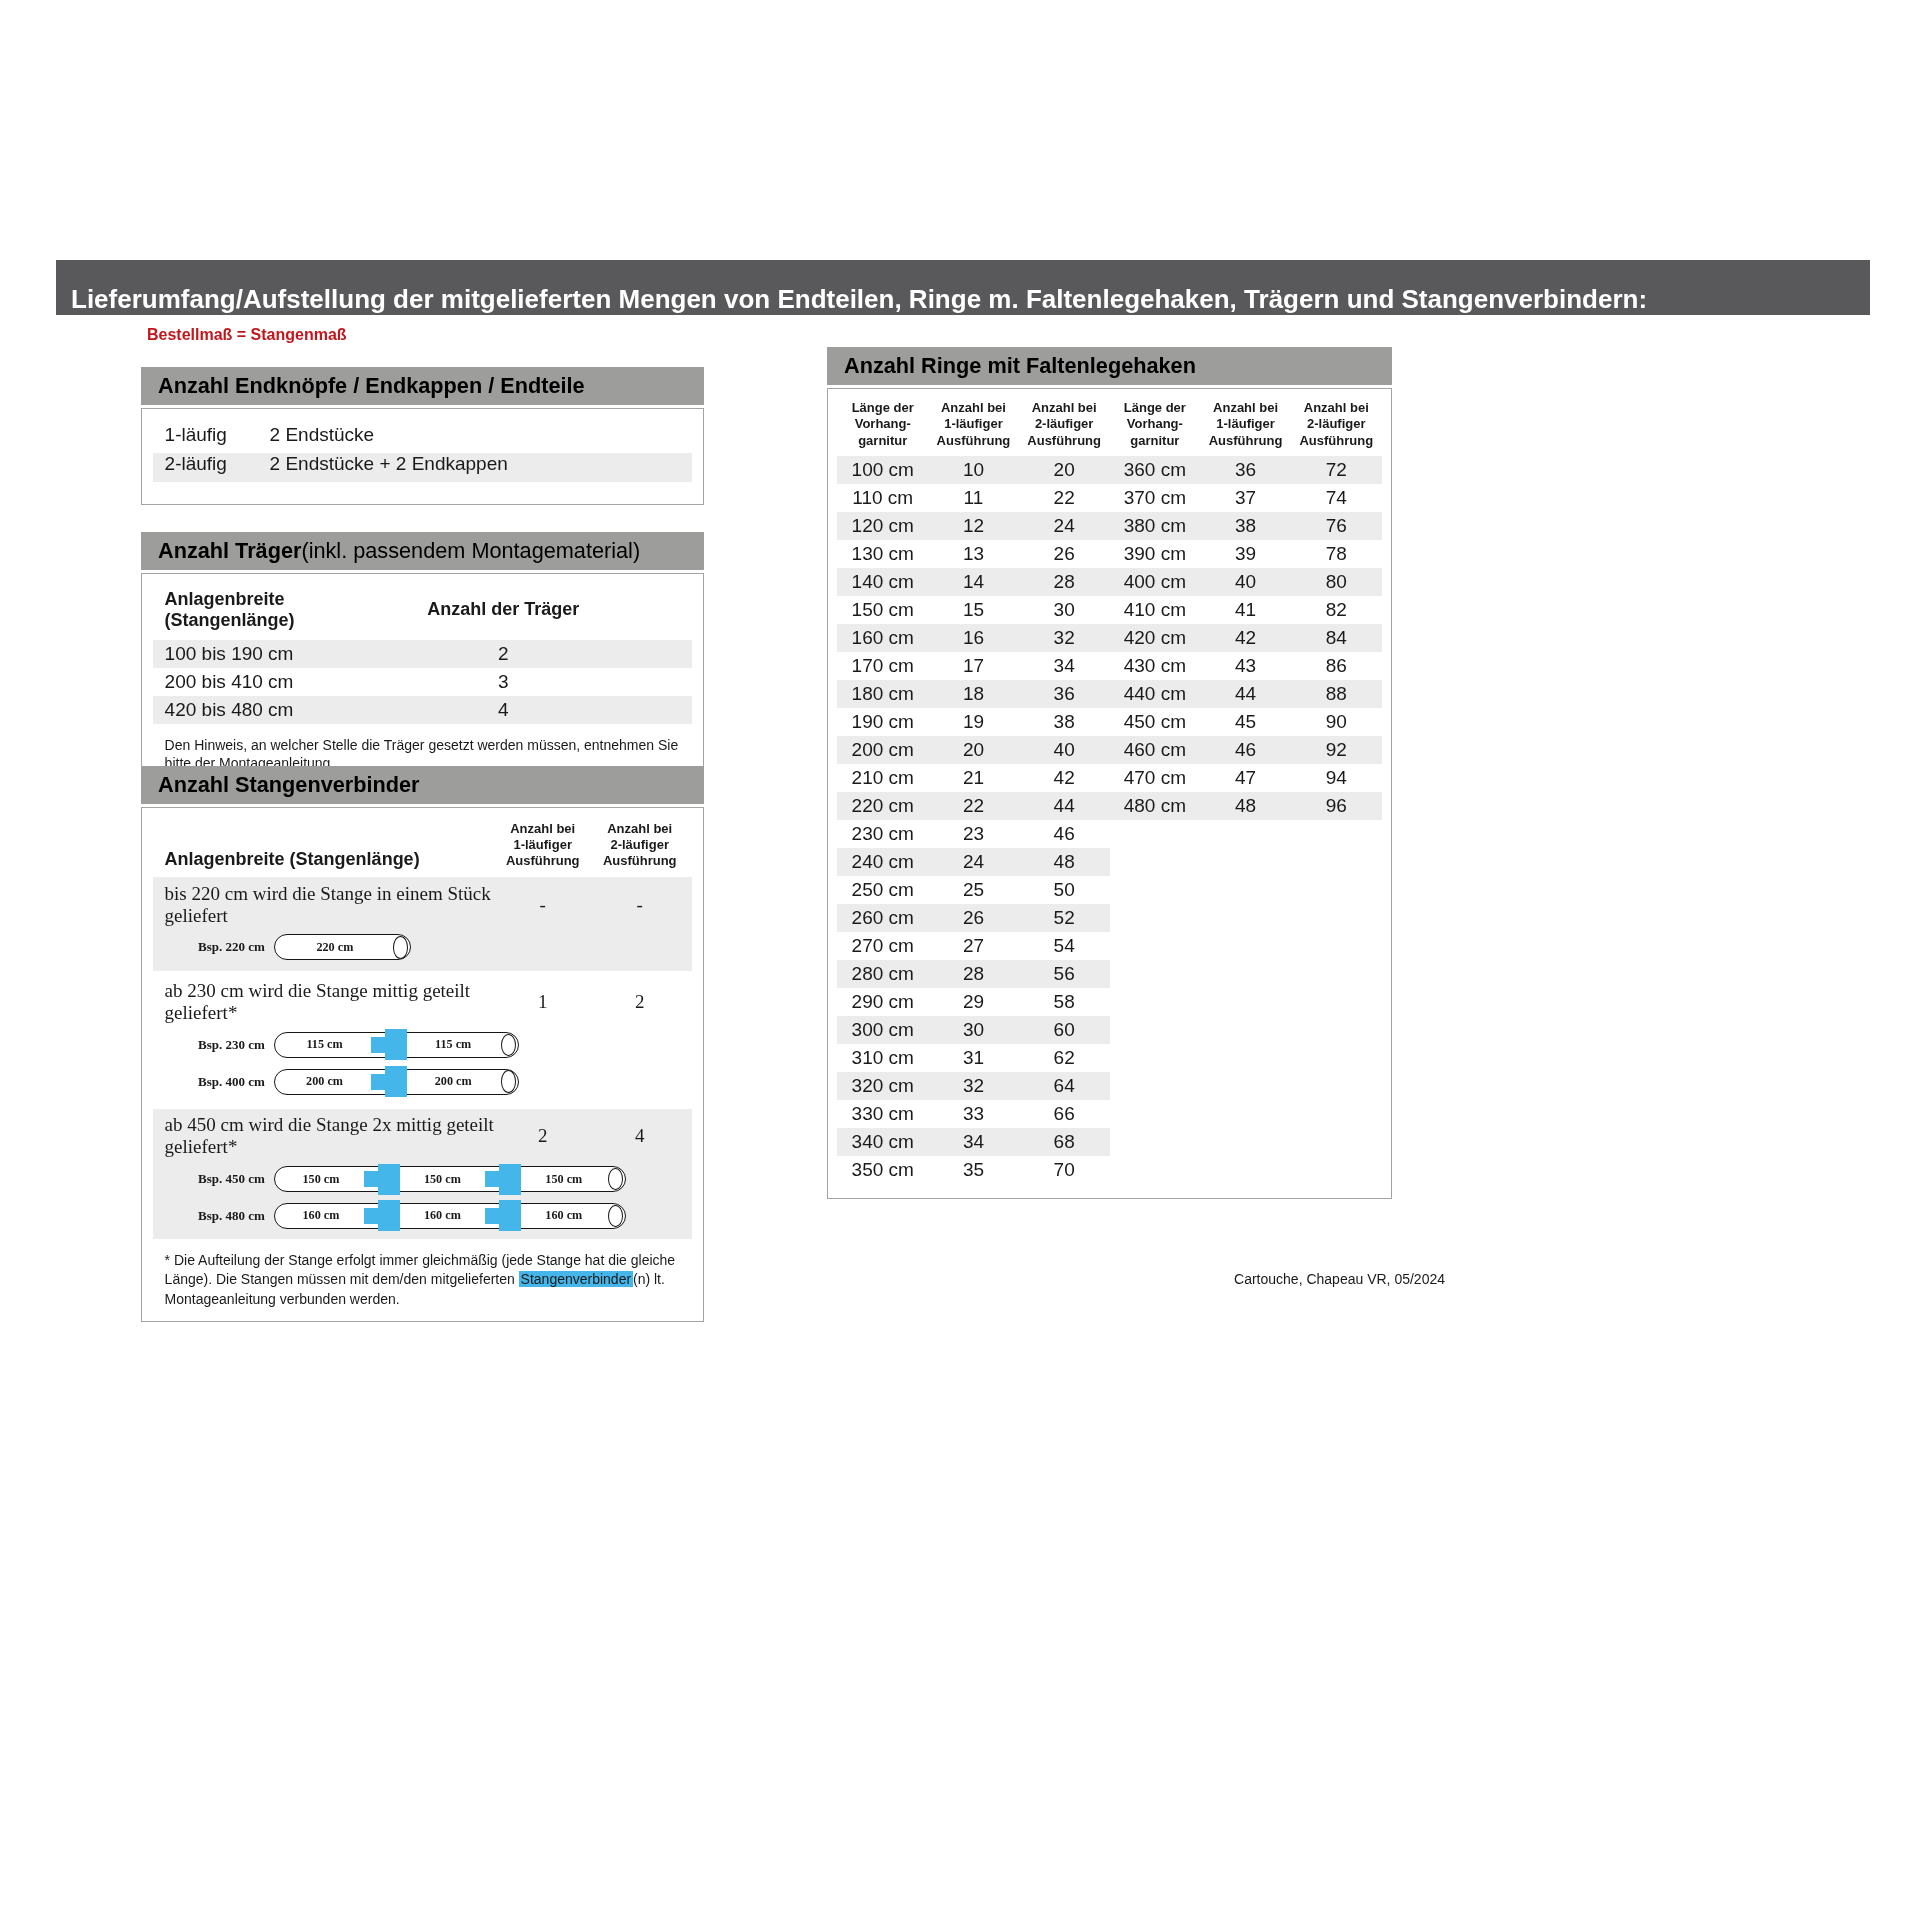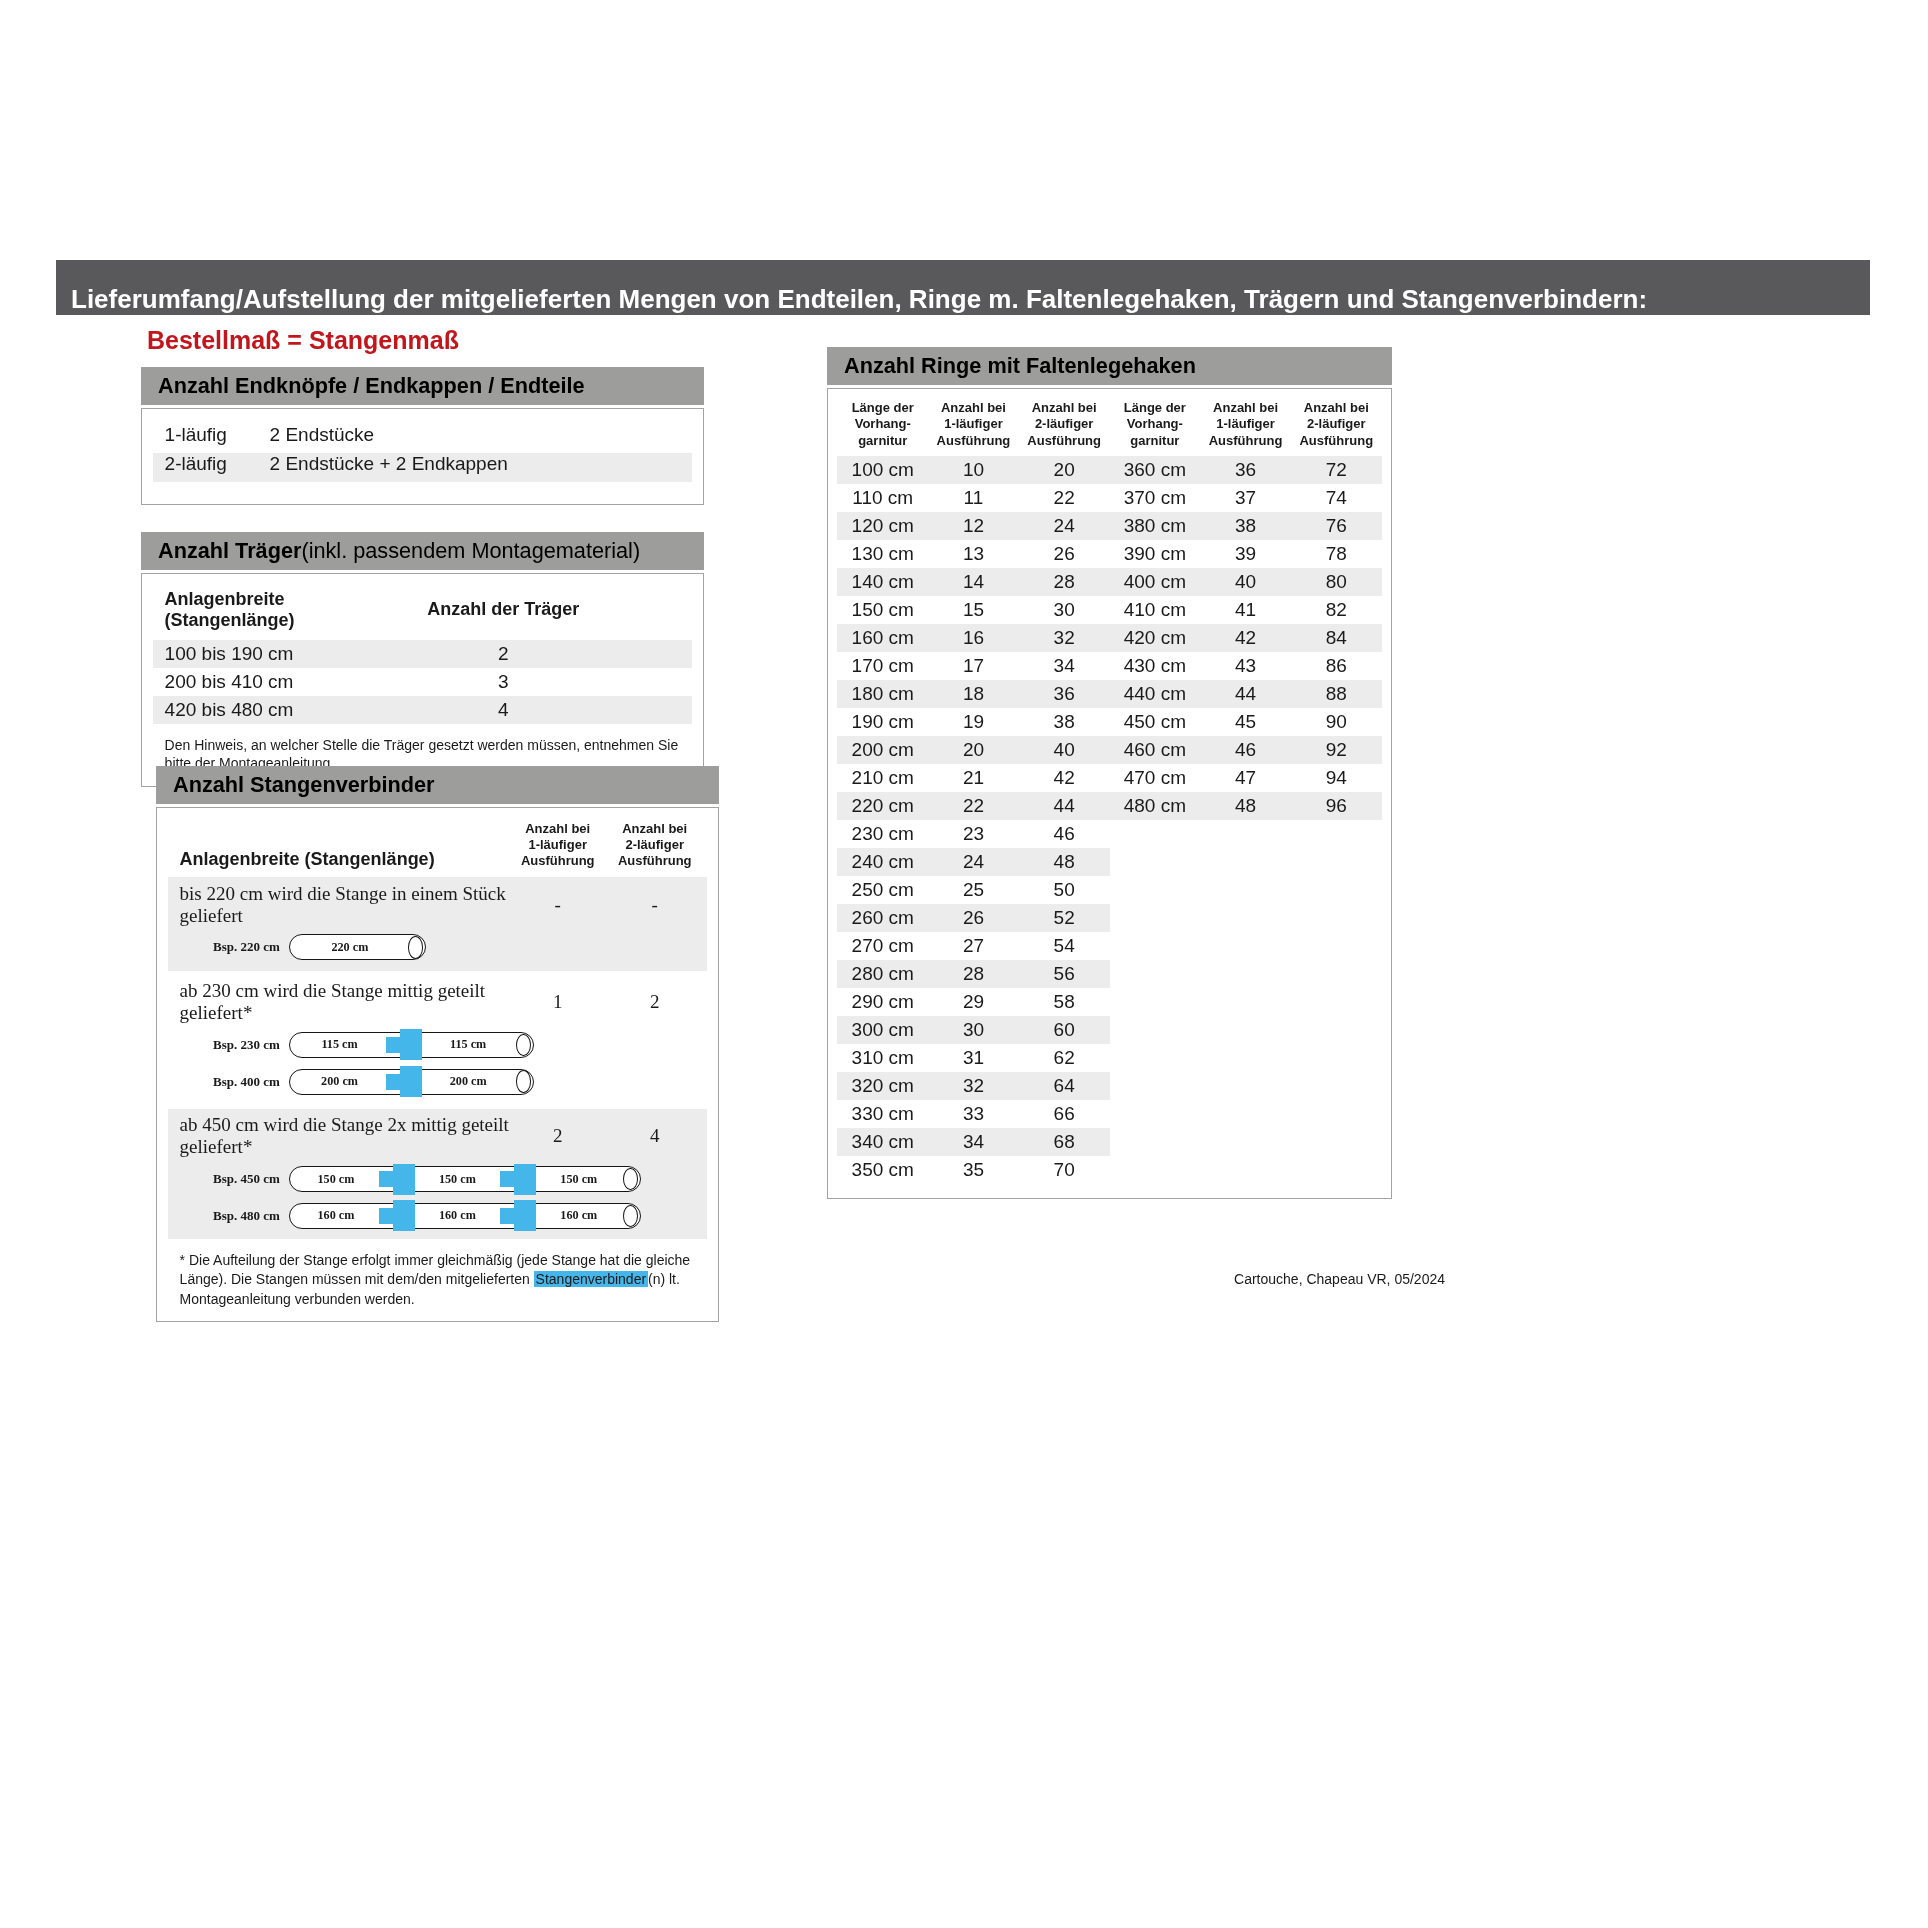--- a/index.html
+++ b/index.html
@@ -7,26 +7,26 @@
     width:1928px;height:1928px;position:relative;
     font-family:"Liberation Sans","DejaVu Sans",sans-serif;color:#1a1a1a;
   }
   .banner{
     position:absolute;left:56px;top:260px;width:1814px;height:55px;
     background:var(--banner-bg,#59595b);color:#fff;font-weight:bold;font-size:26px;
     display:flex;align-items:flex-end;padding-left:15px;box-sizing:border-box;
   }
   .subtitle{
     position:absolute;left:147px;top:326px;
-    font-size:25px;font-weight:bold;color:var(--accent-red,#c3161c);
+    font-size:16px;font-weight:bold;color:var(--accent-red,#c3161c);
   }
   .sec{position:absolute;width:563px;}
   .sec-endteile{left:141px;top:367px;}
   .sec-traeger{left:141px;top:532px;}
-  .sec-verbinder{left:156px;top:766px;}
+  .sec-verbinder{left:141px;top:766px;}
   .sec-ringe{left:827px;top:347px;width:565px;}
   .sec-head{
     height:38px;background:var(--section-bg,#9d9d9c);display:flex;align-items:center;
     padding-left:17px;font-size:21.7px;font-weight:bold;color:#000;margin-bottom:2.8px;
     box-sizing:border-box;
   }
   .sec-head .n{font-weight:normal;}
   .box{background:#fff;border:0.9px solid #a3a3a3;box-sizing:border-box;}
   .alt{background:var(--row-alt,#ececec);}
 

